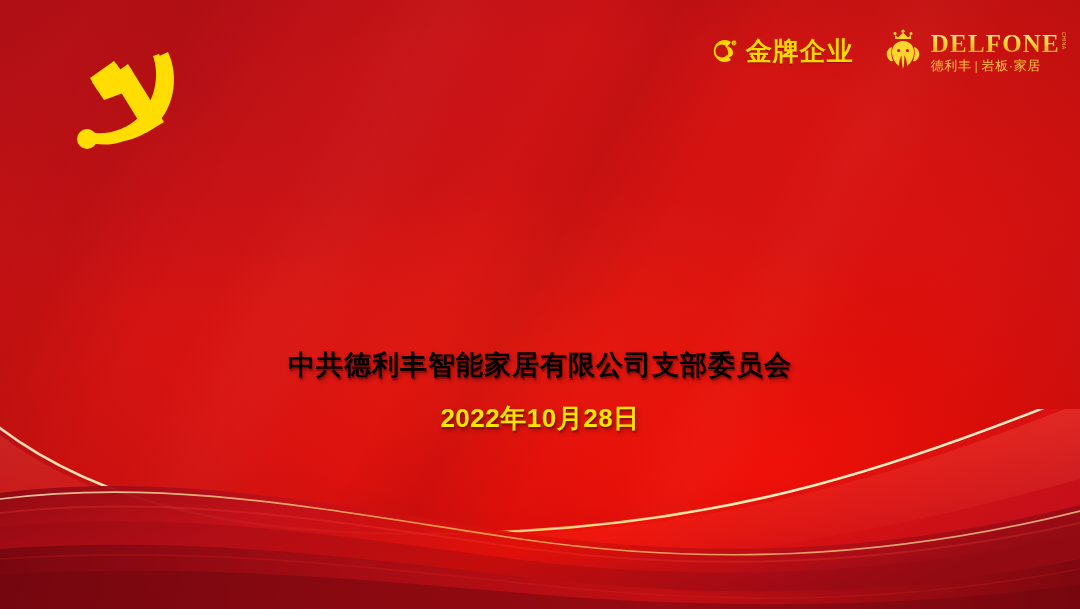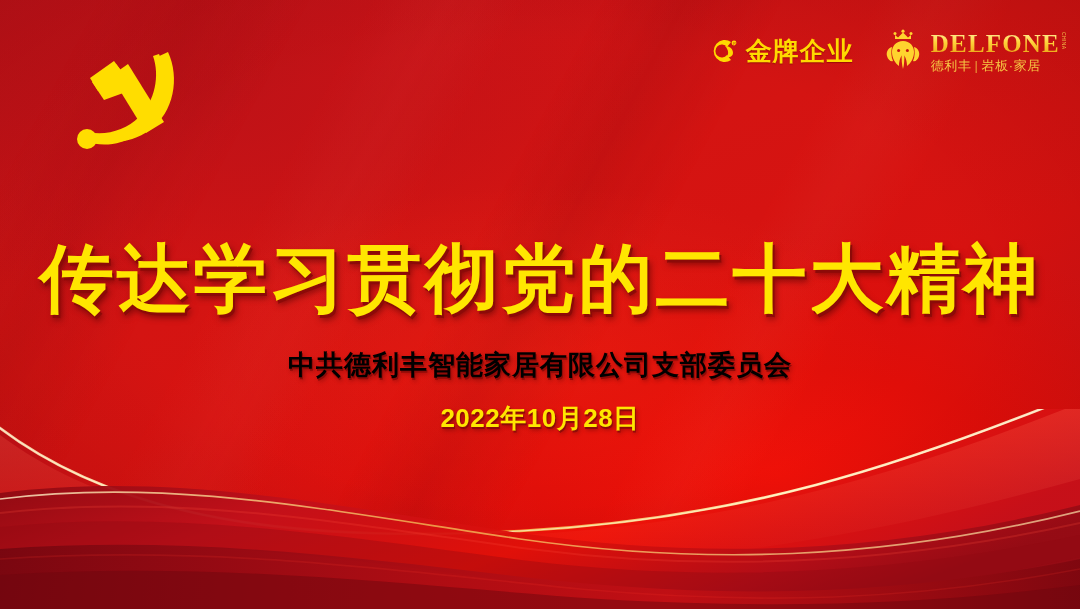--- a/index.html
+++ b/index.html
@@ -312,17 +312,16 @@
           <span class="df-china">CHINA</span>
         </span>
         <span class="df-sub">
           <span>德利丰</span><span class="sep">|</span><span>岩板·家居</span>
         </span>
       </span>
     </div>
 
   </div>
 
-  <h1 class="title">传达学习贯彻党的二十大精神</h1>
   <div class="subtitle">中共德利丰智能家居有限公司支部委员会</div>
   <div class="date">2022年10月28日</div>
 
 </div>
 
 </body></html>

